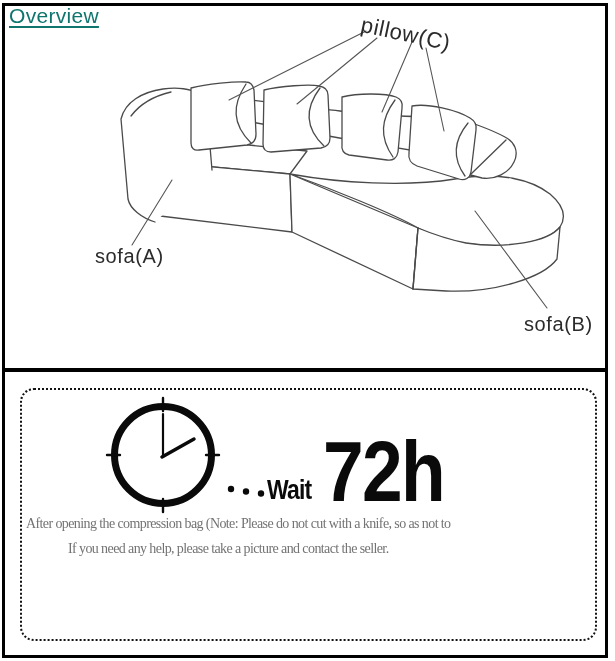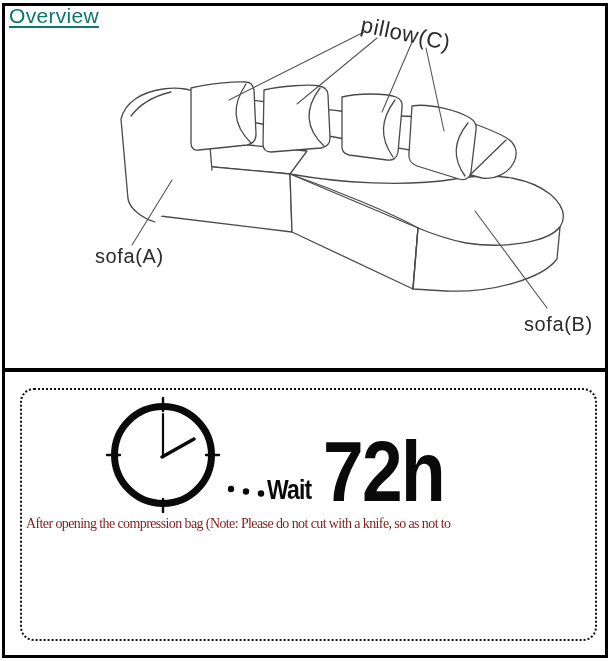--- a/index.html
+++ b/index.html
@@ -14,21 +14,21 @@
   .label-sofa-a{left:95px;top:245px;}
   .label-sofa-b{left:524px;top:313px;}
   .label-pillow-c{left:364px;top:12px;font-size:22px;transform:rotate(12deg);transform-origin:left top;}
   svg.overlay{position:absolute;left:0;top:0;}
   .notice-box{position:absolute;left:20px;top:388px;width:577px;height:253px;
          border:2px dotted #111;border-radius:14px;box-sizing:border-box;}
   .wait-label{position:absolute;left:267px;top:474px;font-size:28px;font-weight:bold;color:#0a0a0a;
          letter-spacing:-1px;transform:scaleX(.82);transform-origin:left top;white-space:nowrap;}
   .duration-label{position:absolute;left:323px;top:437px;font-size:86px;font-weight:bold;color:#0a0a0a;
          line-height:.8;letter-spacing:-2px;transform:scaleX(.85);transform-origin:left top;white-space:nowrap;}
-  .notice-text{position:absolute;left:26px;top:511px;width:572px;color:#7f1d1d;
+  .notice-text{position:absolute;left:26px;top:511px;width:572px;color:#737373;
          font-family:"Liberation Serif",serif;font-size:14px;line-height:25.2px;letter-spacing:-.6px;}
   .notice-text .line{white-space:nowrap;}
   .notice-text .line.indent{margin-left:42px;}
 </style>
 </head>
 <body>
 
 <div class="frame"></div>
 <div class="divider"></div>
 
@@ -112,13 +112,14 @@
 <div class="diagram-label label-pillow-c">pillow(C)</div>
 <div class="diagram-label label-sofa-a">sofa(A)</div>
 <div class="diagram-label label-sofa-b">sofa(B)</div>
 
 <div class="notice-box"></div>
 <div class="wait-label">Wait</div>
 <div class="duration-label">72h</div>
 
 <div class="notice-text">
   <div class="line">After opening the compression bag (Note: Please do not cut with a knife, so as not to</div>
+  <div class="line indent">If you need any help, please take a picture and contact the seller.</div>
 </div>
 
 </body></html>

